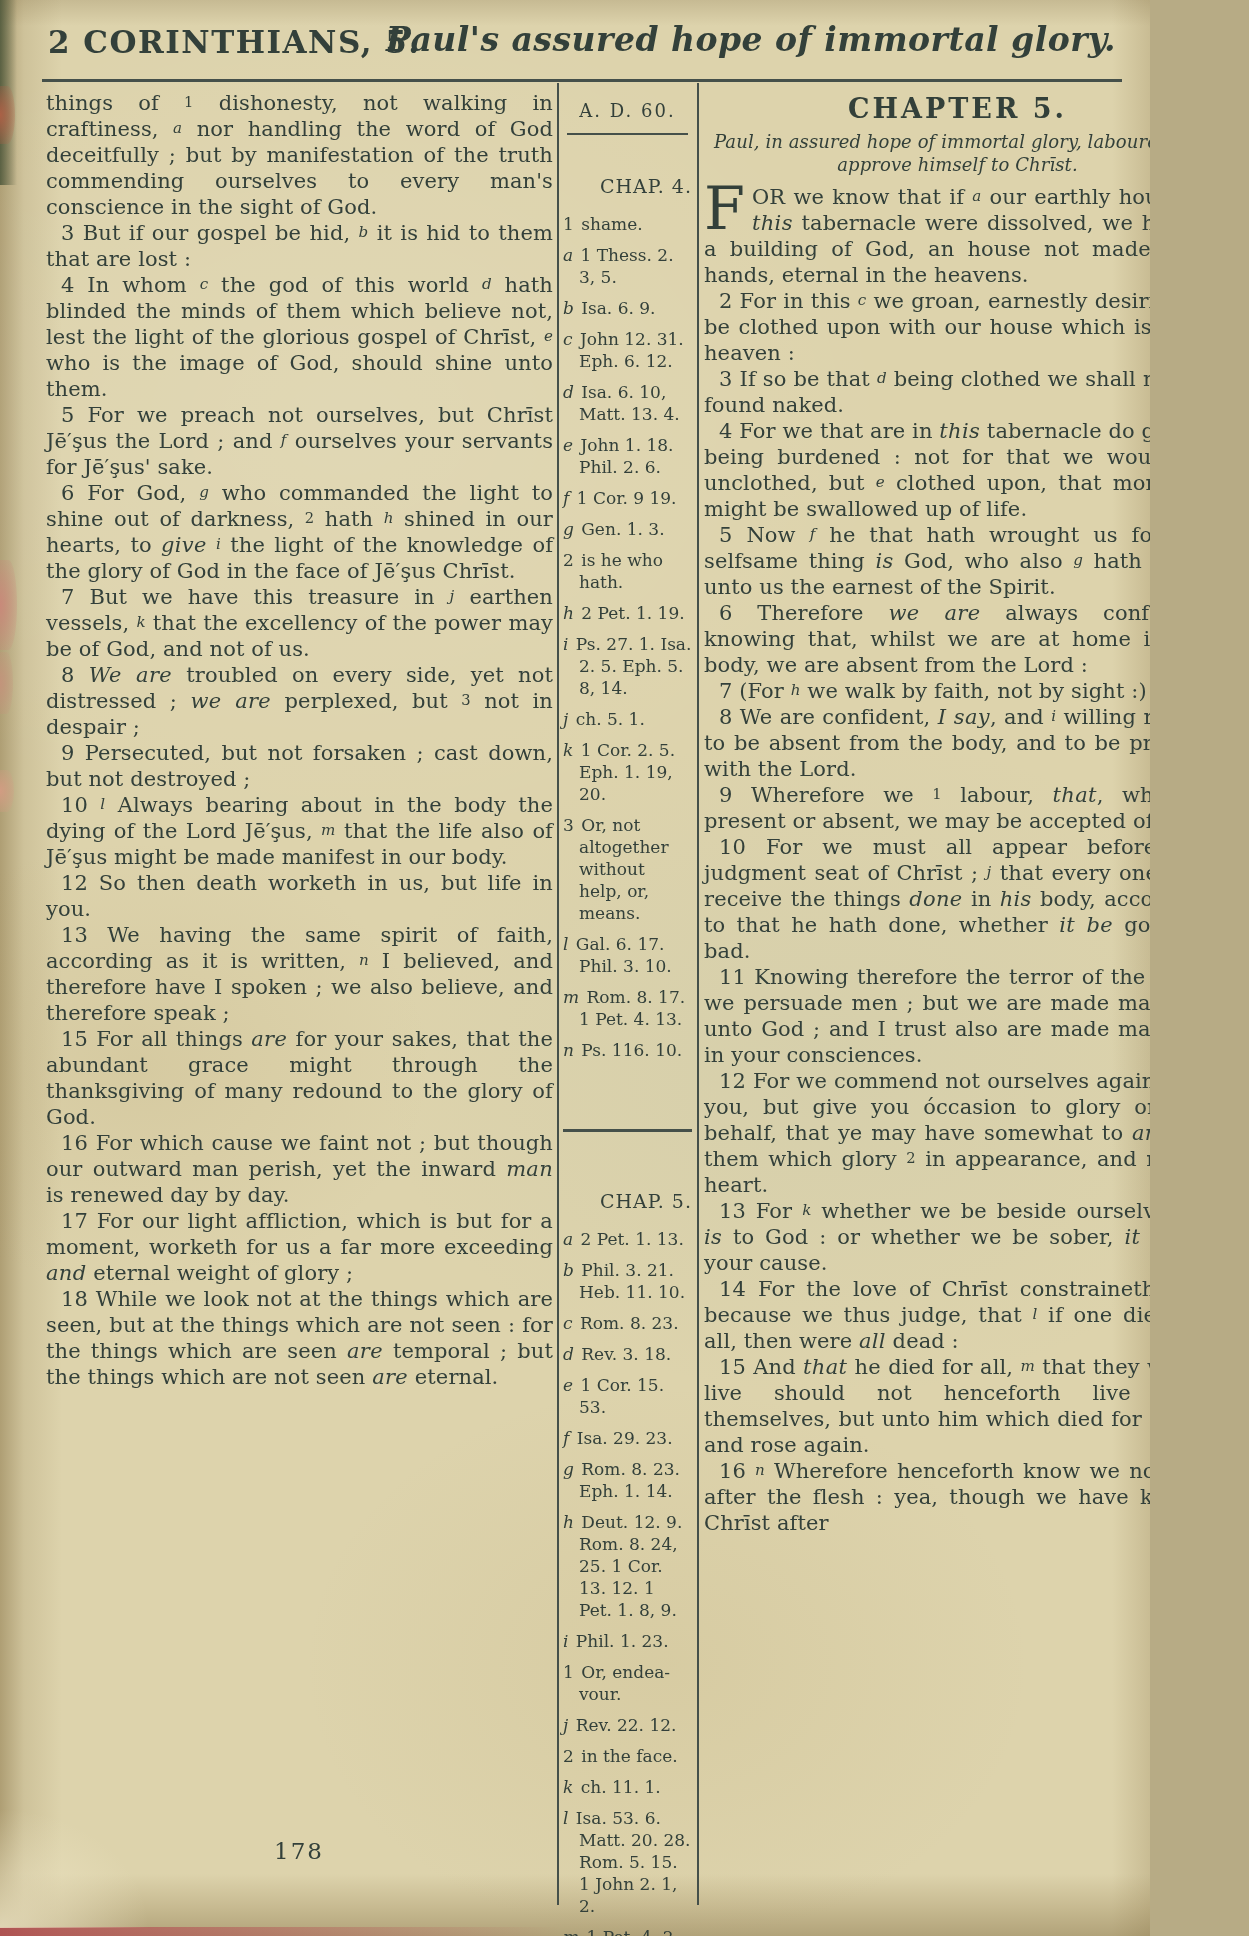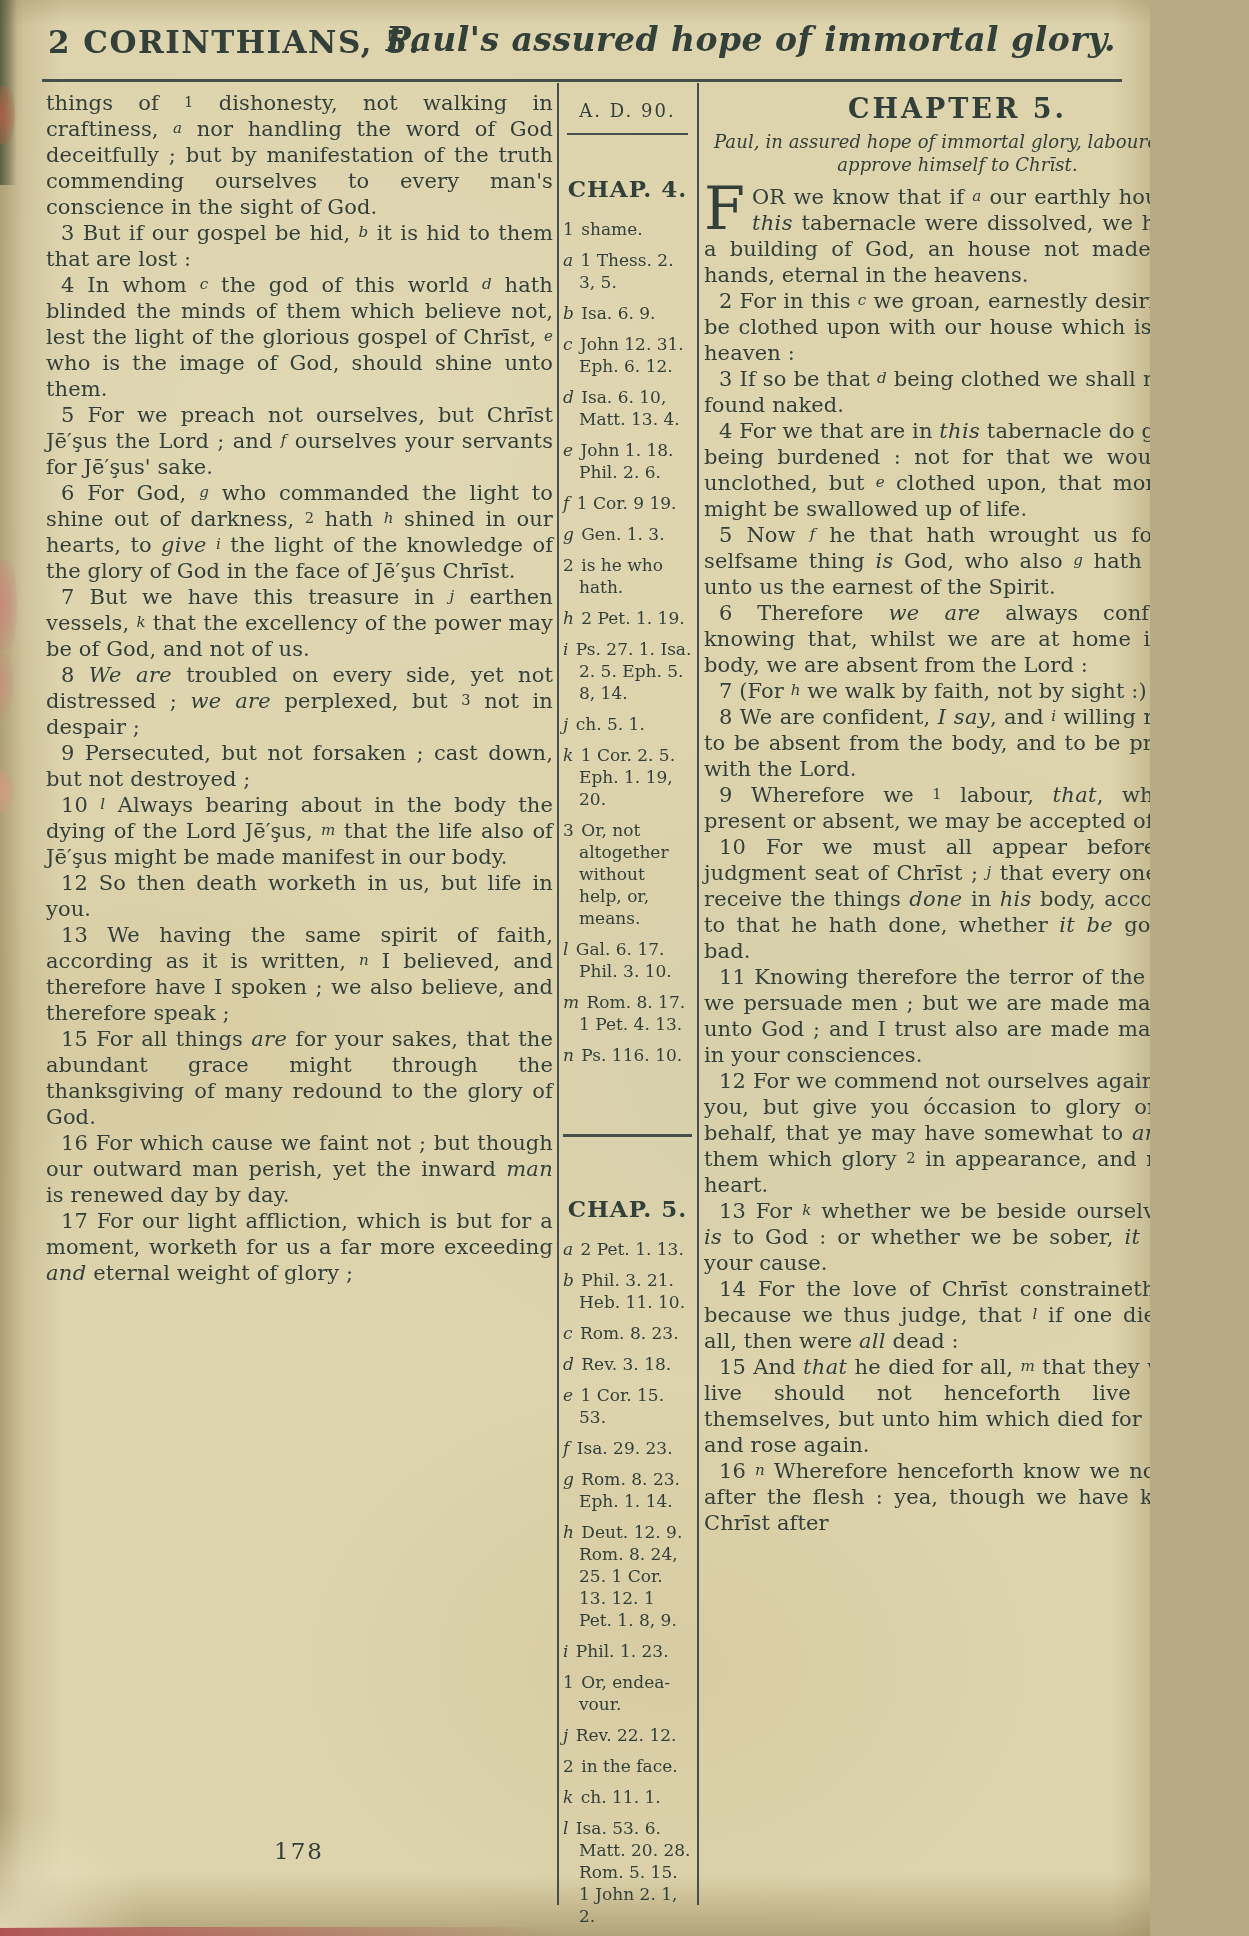--- a/index.html
+++ b/index.html
@@ -65,21 +65,21 @@
   
   .chapter-heading{text-align:center;font-size:27px;font-weight:bold;letter-spacing:3px;
     text-indent:0;margin:4px 0 6px 0;line-height:30px;}
   .chapter-summary{text-align:center;font-style:italic;font-size:18px;line-height:23px;
     text-indent:0;margin:0 8px 8px 8px;}
 
   
   #col-center{position:absolute;left:560px;top:92px;width:135px;padding:0 3px;box-sizing:border-box;}
   .ad-date{text-align:center;font-size:18px;letter-spacing:2px;margin-top:8px;}
   .ad-rule{height:2px;background:var(--rule);margin:12px 4px 40px 4px;}
-  .chap-heading{text-align:center;font-size:23px;font-weight:bold;letter-spacing:1px;margin:0 0 16px 0;}
+  .chap-heading{text-align:right;font-size:19px;font-weight:normal;letter-spacing:1px;margin:0 0 16px 0;}
   .ref{font-size:17px;line-height:22px;margin-bottom:9px;padding-left:16px;text-indent:-16px;}
   .ref .m{font-style:italic;padding-right:2px;}
   .ref .m.num{font-style:normal;}
   .center-sep{height:3px;background:var(--rule);margin:68px 0 58px 0;}
 
   .page-number{position:absolute;left:49px;width:500px;top:1838px;text-align:center;
     font-size:23px;letter-spacing:2px;}
 </style>
 </head>
 <body>
@@ -110,24 +110,25 @@
       <p class="verse">6 For God, <sup class="rm">g</sup> who commanded the light to shine out of darkness, <sup class="rn">2</sup> hath <sup class="rm">h</sup> shined in our hearts, to <i>give</i> <sup class="rm">i</sup> the light of the knowledge of the glory of God in the face of Jē′şus Chrīst.</p>
       <p class="verse">7 But we have this treasure in <sup class="rm">j</sup> earthen vessels, <sup class="rm">k</sup> that the excellency of the power may be of God, and not of us.</p>
       <p class="verse">8 <i>We are</i> troubled on every side, yet not distressed ; <i>we are</i> perplexed, but <sup class="rn">3</sup> not in despair ;</p>
       <p class="verse">9 Persecuted, but not forsaken ; cast down, but not destroyed ;</p>
       <p class="verse">10 <sup class="rm">l</sup> Always bearing about in the body the dying of the Lord Jē′şus, <sup class="rm">m</sup> that the life also of Jē′şus might be made manifest in our body.</p>
       <p class="verse">12 So then death worketh in us, but life in you.</p>
       <p class="verse">13 We having the same spirit of faith, according as it is written, <sup class="rm">n</sup> I believed, and therefore have I spoken ; we also believe, and therefore speak ;</p>
       <p class="verse">15 For all things <i>are</i> for your sakes, that the abundant grace might through the thanksgiving of many redound to the glory of God.</p>
       <p class="verse">16 For which cause we faint not ; but though our outward man perish, yet the inward <i>man</i> is renewed day by day.</p>
       <p class="verse">17 For our light affliction, which is but for a moment, worketh for us a far more exceeding <i>and</i> eternal weight of glory ;</p>
+      <p class="verse">18 While we look not at the things which are seen, but at the things which are not seen : for the things which are seen <i>are</i> temporal ; but the things which are not seen <i>are</i> eternal.</p>
     </div>
 
   <div id="col-center">
-    <div class="ad-date">A. D. 90.</div>
+    <div class="ad-date">A. D. 60.</div>
     <div class="ad-rule"></div>
     <div class="chap-heading">CHAP. 4.</div>
     <div id="chap4-refs">
         <div class="ref"><span class="m num">1</span> shame.</div>
         <div class="ref"><span class="m">a</span> 1 Thess. 2. 3, 5.</div>
         <div class="ref"><span class="m">b</span> Isa. 6. 9.</div>
         <div class="ref"><span class="m">c</span> John 12. 31. Eph. 6. 12.</div>
         <div class="ref"><span class="m">d</span> Isa. 6. 10, Matt. 13. 4.</div>
         <div class="ref"><span class="m">e</span> John 1. 18. Phil. 2. 6.</div>
         <div class="ref"><span class="m">f</span> 1 Cor. 9 19.</div>

